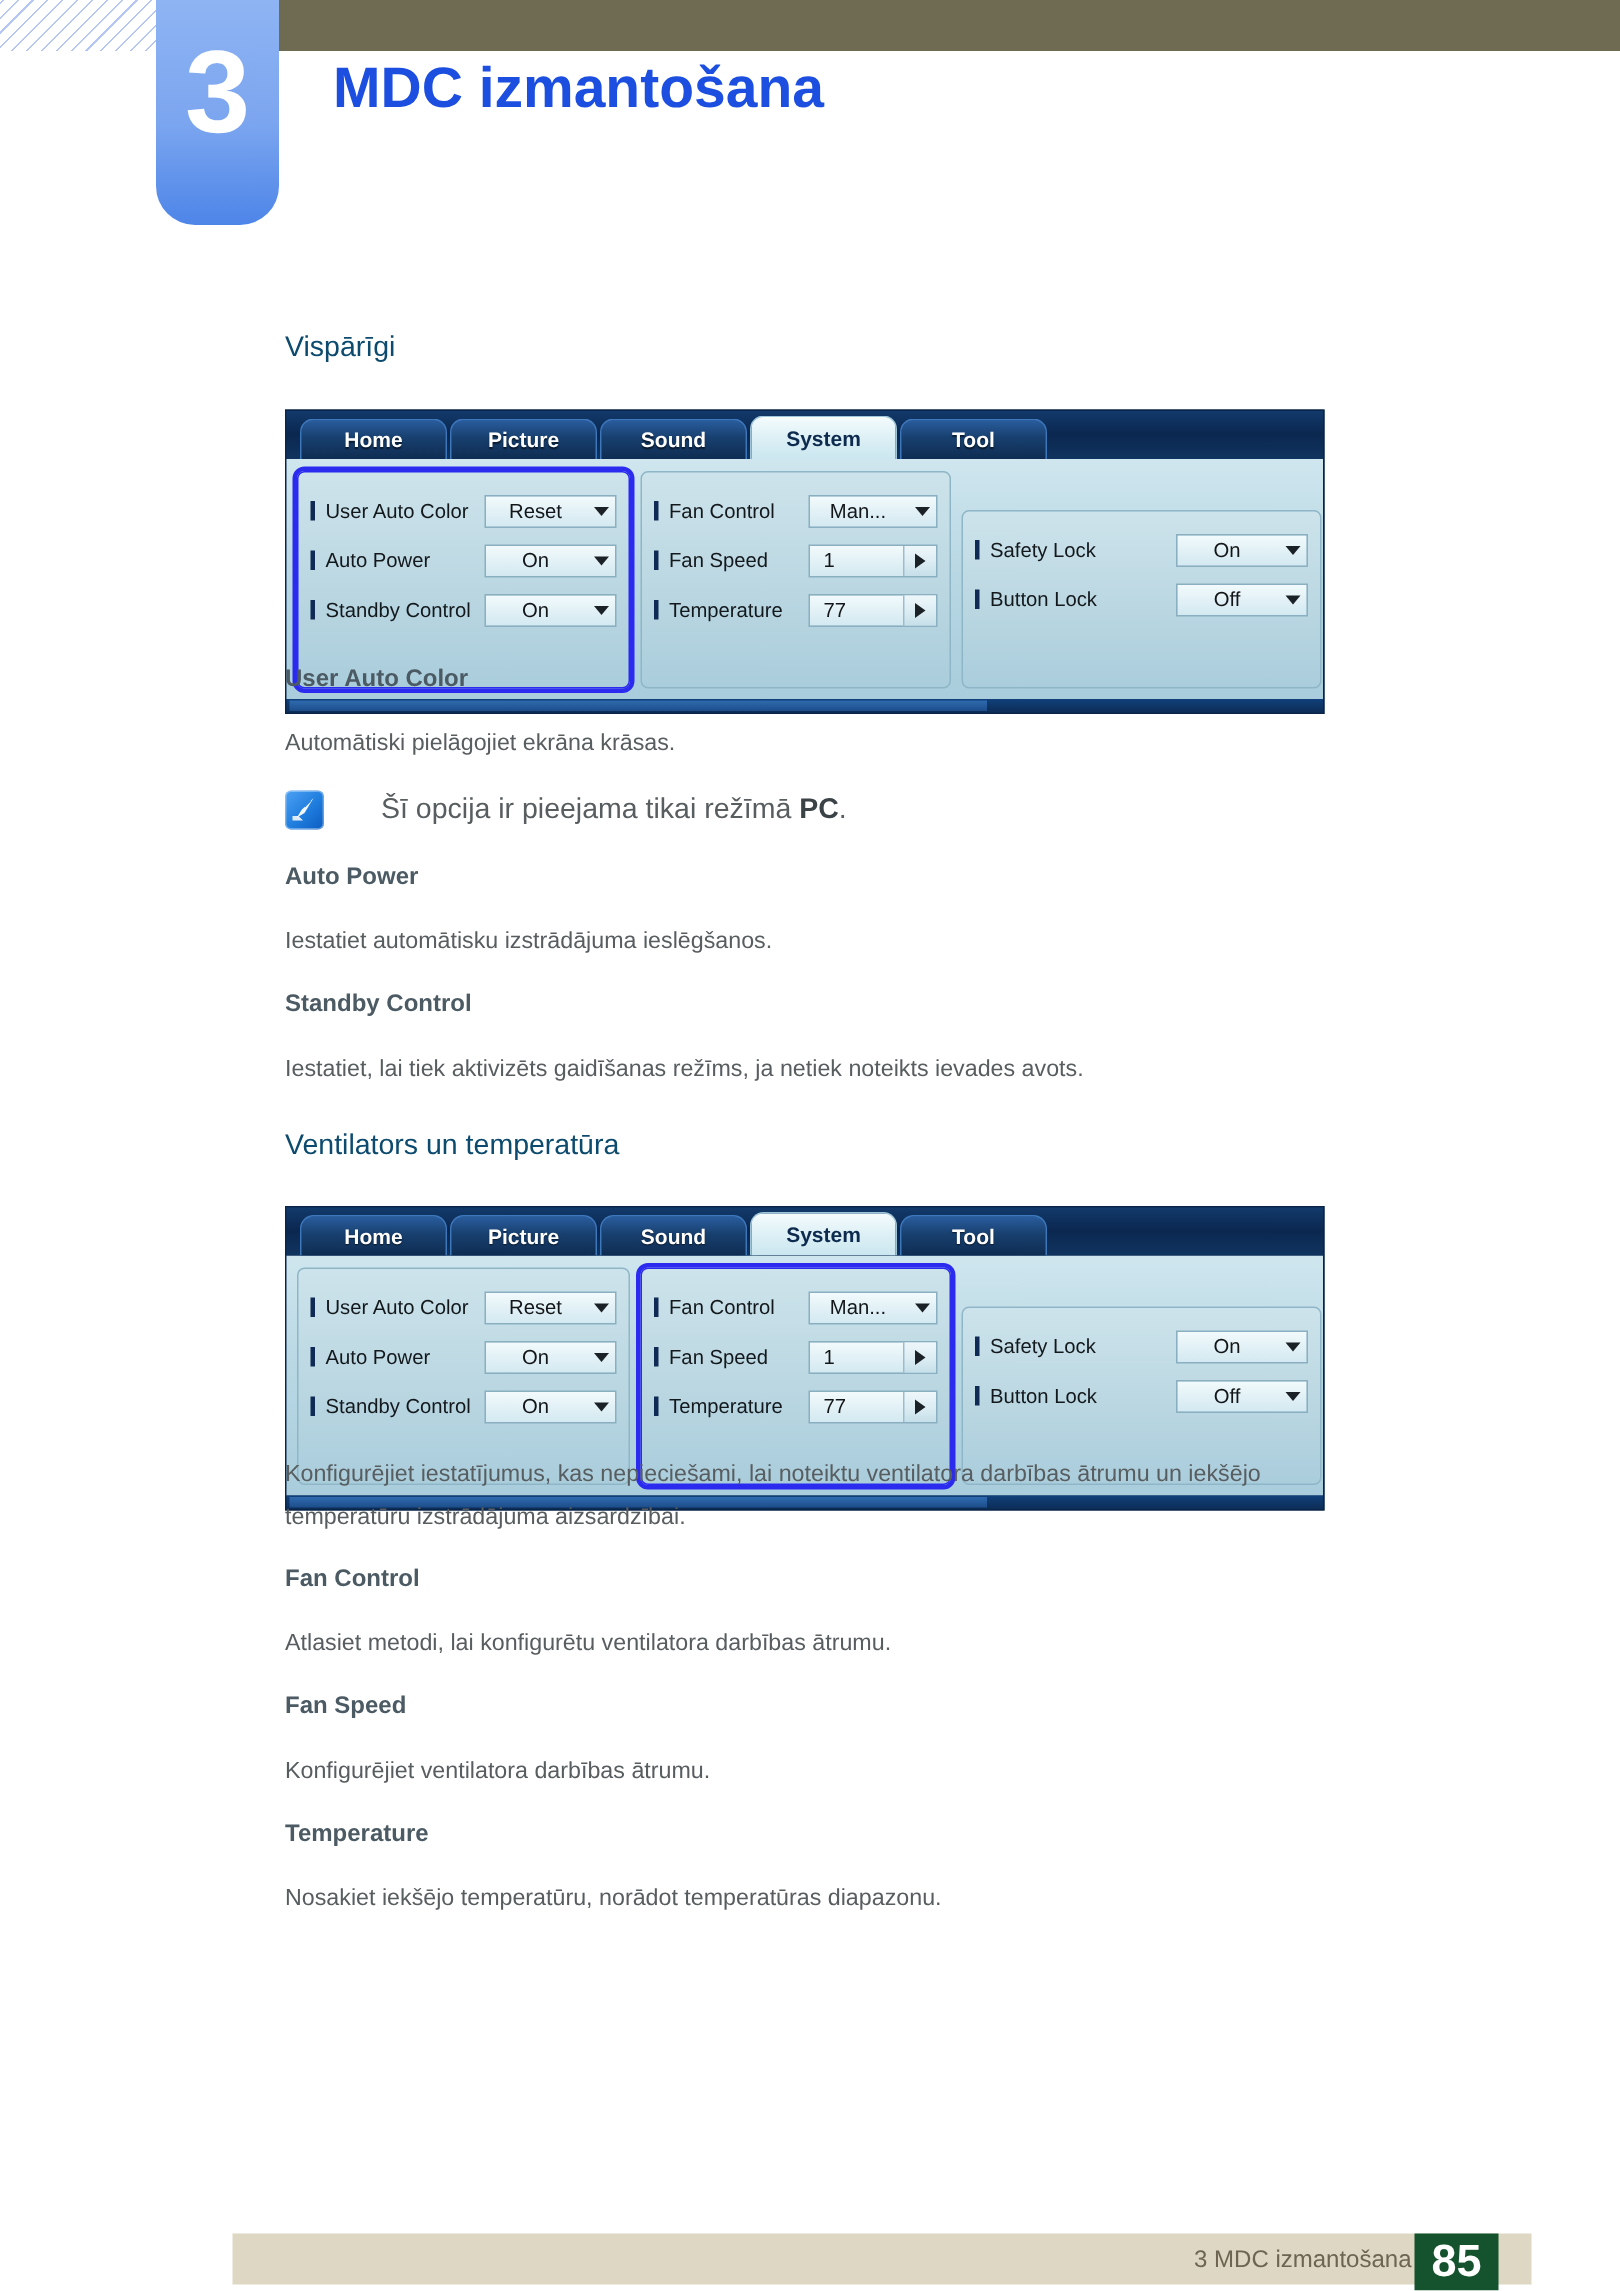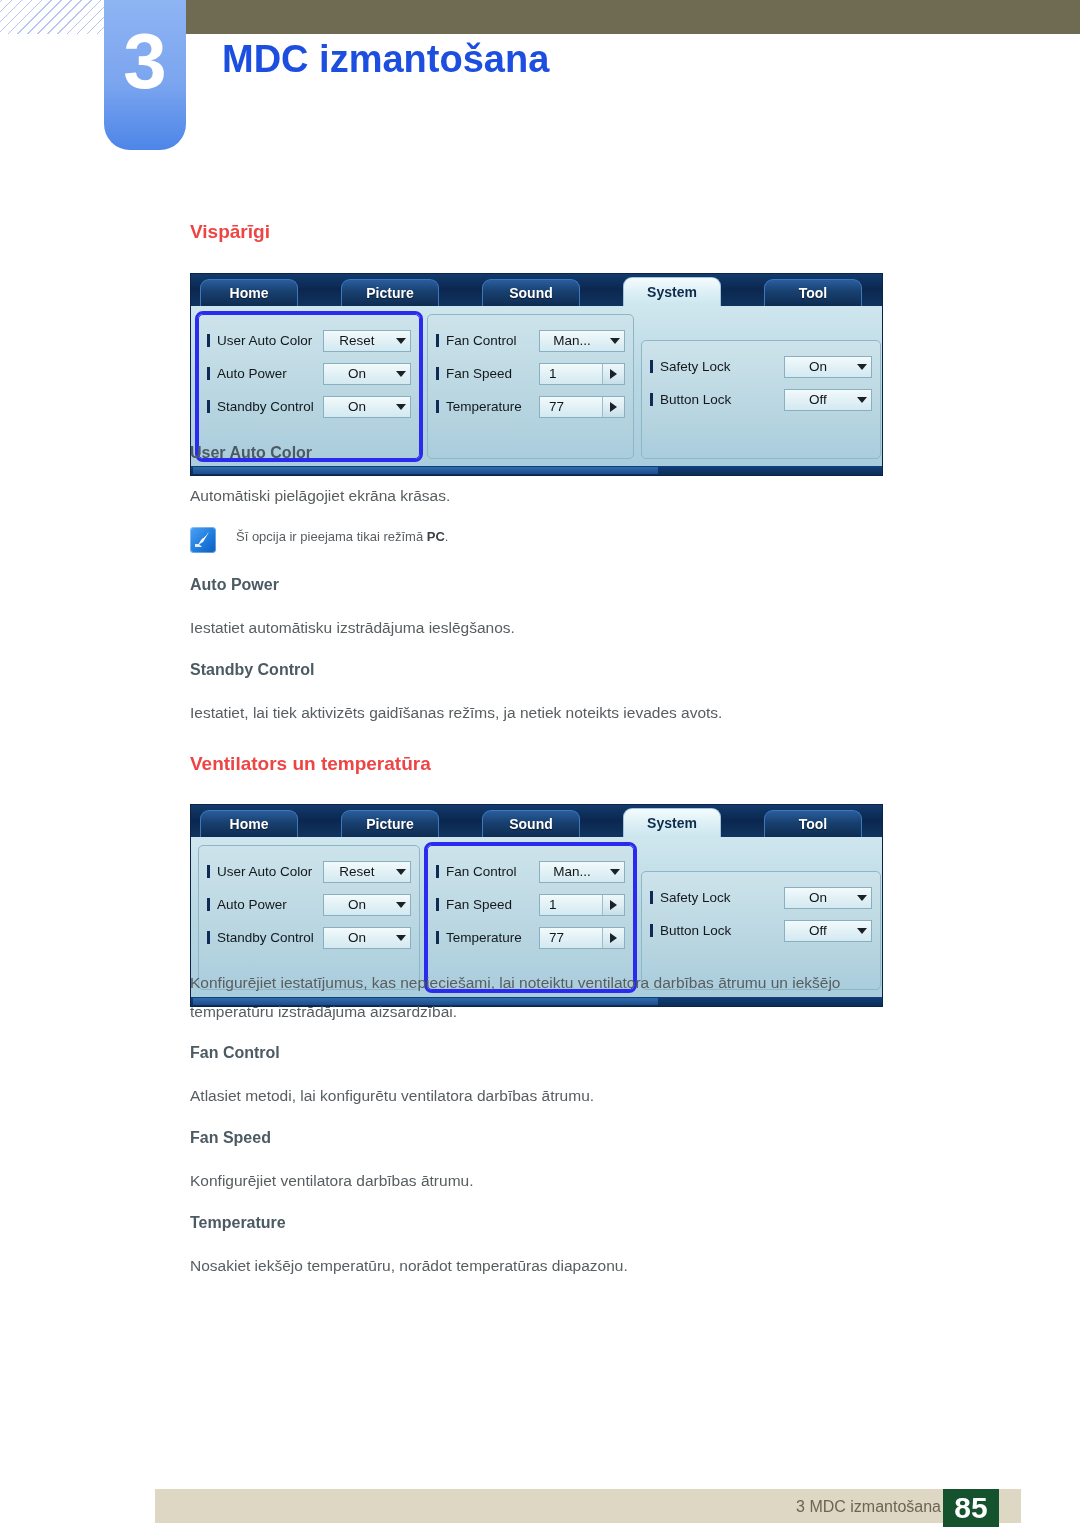--- a/index.html
+++ b/index.html
@@ -42,21 +42,21 @@
   }
   .chapter-title {
     position:absolute; left:222px; top:38px;
     font-size:38px; font-weight:bold; color:#1c4fe0;
     letter-spacing:0px;
     white-space:nowrap;
   }
 
   .sec-head {
     position:absolute; left:190px;
-    font-size:19px; font-weight:bold; color:#ef4444;
+    font-size:19px; font-weight:normal; color:#0c4a6e;
     white-space:nowrap;
   }
   .sub-head {
     position:absolute; left:190px;
     font-size:16px; font-weight:bold; color:#4b5a63;
     white-space:nowrap;
   }
   .body-text {
     position:absolute; left:190px;
     font-size:15.5px; color:#585d60;
@@ -64,39 +64,38 @@
   }
   .note-row { position:absolute; left:190px; }
   .note-icon {
     position:absolute; left:0; top:0; width:26px; height:26px;
     border-radius:4px;
     background:linear-gradient(135deg,#4ea2f5 0%, #1f7ddd 55%, #0b5cc0 100%);
     box-shadow:inset 0 0 0 1px rgba(255,255,255,0.35);
   }
   .note-icon svg { position:absolute; left:3px; top:3px; }
   .note-text {
-    position:absolute; left:46px; top:2px;
-    font-size:13px; color:#585d60; white-space:nowrap;
+    position:absolute; left:64px; top:2px;
+    font-size:19px; color:#585d60; white-space:nowrap;
   }
   .note-text b { color:#3c4347; font-weight:bold; }
 
   
   .mdc {
     position:absolute; left:190px; width:693px;
     background:#0c2c55;
     border:1px solid #0a2447;
     padding:0;
   }
   .mdc-tabbar {
     height:32px;
     background:linear-gradient(180deg,#123a6b 0%, #0b2750 48%, #10345f 100%);
     position:relative;
     display:flex; align-items:flex-end;
     padding-left:9px;
-    gap:41px;
   }
   .tab {
     height:27px; min-width:98px;
     margin-right:2px;
     display:flex; align-items:center; justify-content:center;
     font-size:14px; font-weight:bold; color:#ffffff;
     background:linear-gradient(180deg,#2a5d9e 0%, #18406f 45%, #0e2c52 100%);
     border-top-left-radius:9px; border-top-right-radius:9px;
     border:1px solid #3d78bd; border-bottom:none;
     text-shadow:0 1px 1px rgba(0,0,0,0.6);

